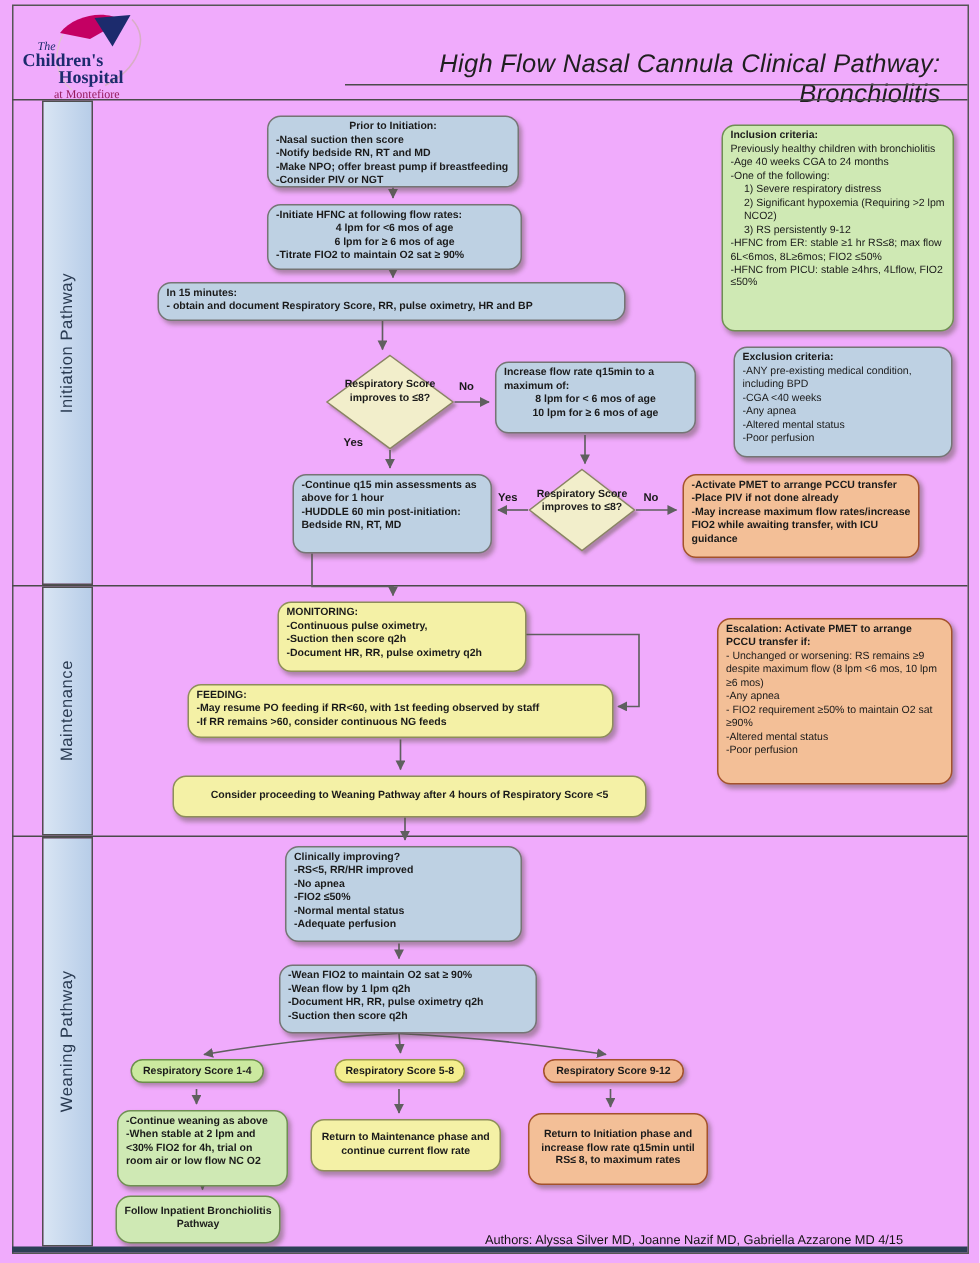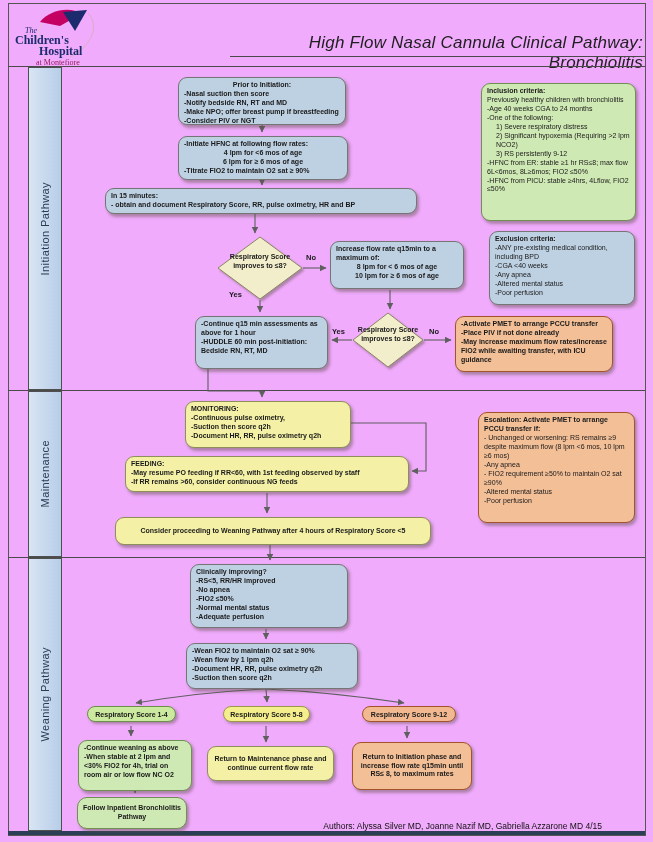--- a/index.html
+++ b/index.html
@@ -1,21 +1,21 @@
 <!DOCTYPE html>
 <html><head>
 <meta charset="utf-8">
 <style>
   html,body{margin:0;padding:0;background:#fff;}
   .page{position:relative;width:653px;height:842px;background:#f0abfc;overflow:hidden;
         font-family:"Liberation Sans",sans-serif;color:#1a1a1a;}
   .frame{position:absolute;left:8px;top:3px;width:636px;height:831px;border:1px solid #555;}
   .hline{position:absolute;background:#4a4a4a;height:1px;}
   .bottom-rule{position:absolute;left:8px;top:831px;width:637px;height:4px;background:#2c3e55;}
-  .title{position:absolute;left:235px;top:33px;width:408px;text-align:right;
+  .title{position:absolute;left:219px;top:33px;width:408px;text-align:right;
          font-size:17px;font-style:italic;color:#1f1f1f;letter-spacing:.2px;}
   .side-sec{position:absolute;left:28px;width:34px;border:1px solid #4f4f4f;
             background:linear-gradient(to right,#d9e5f4,#b7cde8);
             display:flex;align-items:center;justify-content:center;box-sizing:border-box;}
   .side-sec span{writing-mode:vertical-rl;transform:rotate(180deg);font-size:11px;color:#2a3b52;
             letter-spacing:.4px;white-space:nowrap;}
   .node{position:absolute;border:1px solid #757575;border-radius:9px;background:#bed1e3;
         box-shadow:2px 2.5px 3px rgba(90,80,70,.45);padding:3px 5px;box-sizing:border-box;
         font-size:7px;line-height:1.28;font-weight:700;}
   .node.yellow{background:#f4f1a6;border-color:#8e8e5a;}

